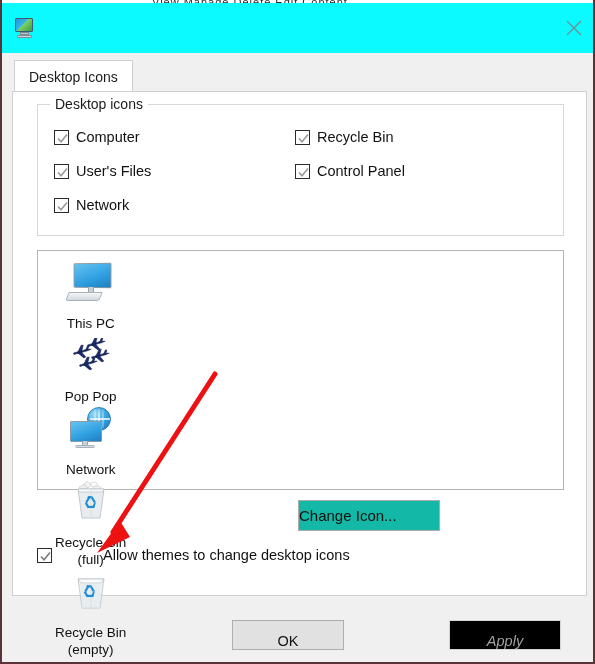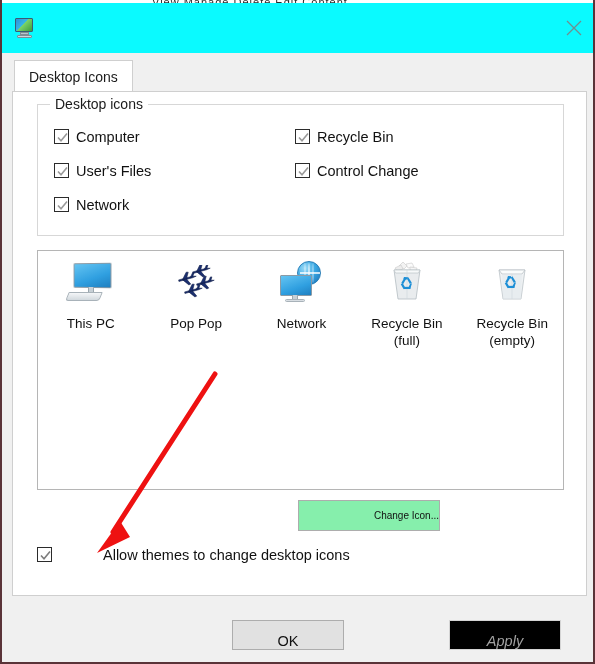--- a/index.html
+++ b/index.html
@@ -140,21 +140,21 @@
     left: 12px; top: -9px;
     background: #ffffff;
     padding: 0 5px;
     font-size: 14px;
     color: #1a1a1a;
   }
 
   .chk {
     position: absolute;
     display: flex;
-    align-items: flex-start;
+    align-items: flex-end;
     cursor: default;
   }
   .chk .box {
     width: 15px; height: 15px;
     border: 1px solid #2b2b2b;
     background: #ffffff;
     flex: none;
     position: relative;
   }
   .chk .box svg {
@@ -174,20 +174,21 @@
     left: 24px; top: 158px;
     width: 527px; height: 240px;
     border: 1px solid #b5b5b5;
     background: #ffffff;
   }
   .icon-row {
     position: absolute;
     left: 0; top: 8px;
     width: 527px;
     display: flex;
+    flex-direction: column;
   }
   .icon-cell {
     width: 105.4px;
     display: flex;
     flex-direction: column;
     align-items: center;
   }
   .icon-art {
     width: 52px; height: 52px;
     position: relative;
@@ -282,27 +283,27 @@
     border: 1px solid #a8b2b9;
     border-radius: 2px;
   }
 
   
   .bin { position: absolute; left: 9px; top: 2px; width: 34px; height: 42px; }
 
   
   .btn {
     position: absolute;
-    background: #86efac;
+    background: #14b8a6;
     border: 1px solid #adadad;
-    font-size: 10px;
+    font-size: 15px;
     color: #111111;
     display: flex;
     align-items: center;
-    justify-content: flex-end;
+    justify-content: flex-start;
     cursor: default;
   }
   .btn-change { left: 285px; top: 408px; width: 142px; height: 31px; }
   .btn-restore { left: 435px; top: 408px; width: 142px; height: 31px; }
 
   .allow-chk { left: 24px; top: 455px; gap: 44px; }
 
   
   .footer-btn {
     position: absolute;
@@ -401,21 +402,21 @@
         </span>
         <span class="lbl">Recycle Bin</span>
       </div>
 
       <div class="chk" style="left:257px; top:58px;">
         <span class="box">
           <svg width="13" height="13" viewBox="0 0 13 13">
               <path d="M2,6.5 L5,9.8 L11,2.4" stroke="#9a9a9a" stroke-width="1.6" fill="none"></path>
             </svg>
         </span>
-        <span class="lbl">Control Change</span>
+        <span class="lbl">Control Panel</span>
       </div>
     </div>
 
     <div class="preview">
       <div class="icon-row">
 
         <div class="icon-cell">
           <div class="icon-art">
             <div class="pc-screen"></div>
             <div class="pc-stand"></div>

